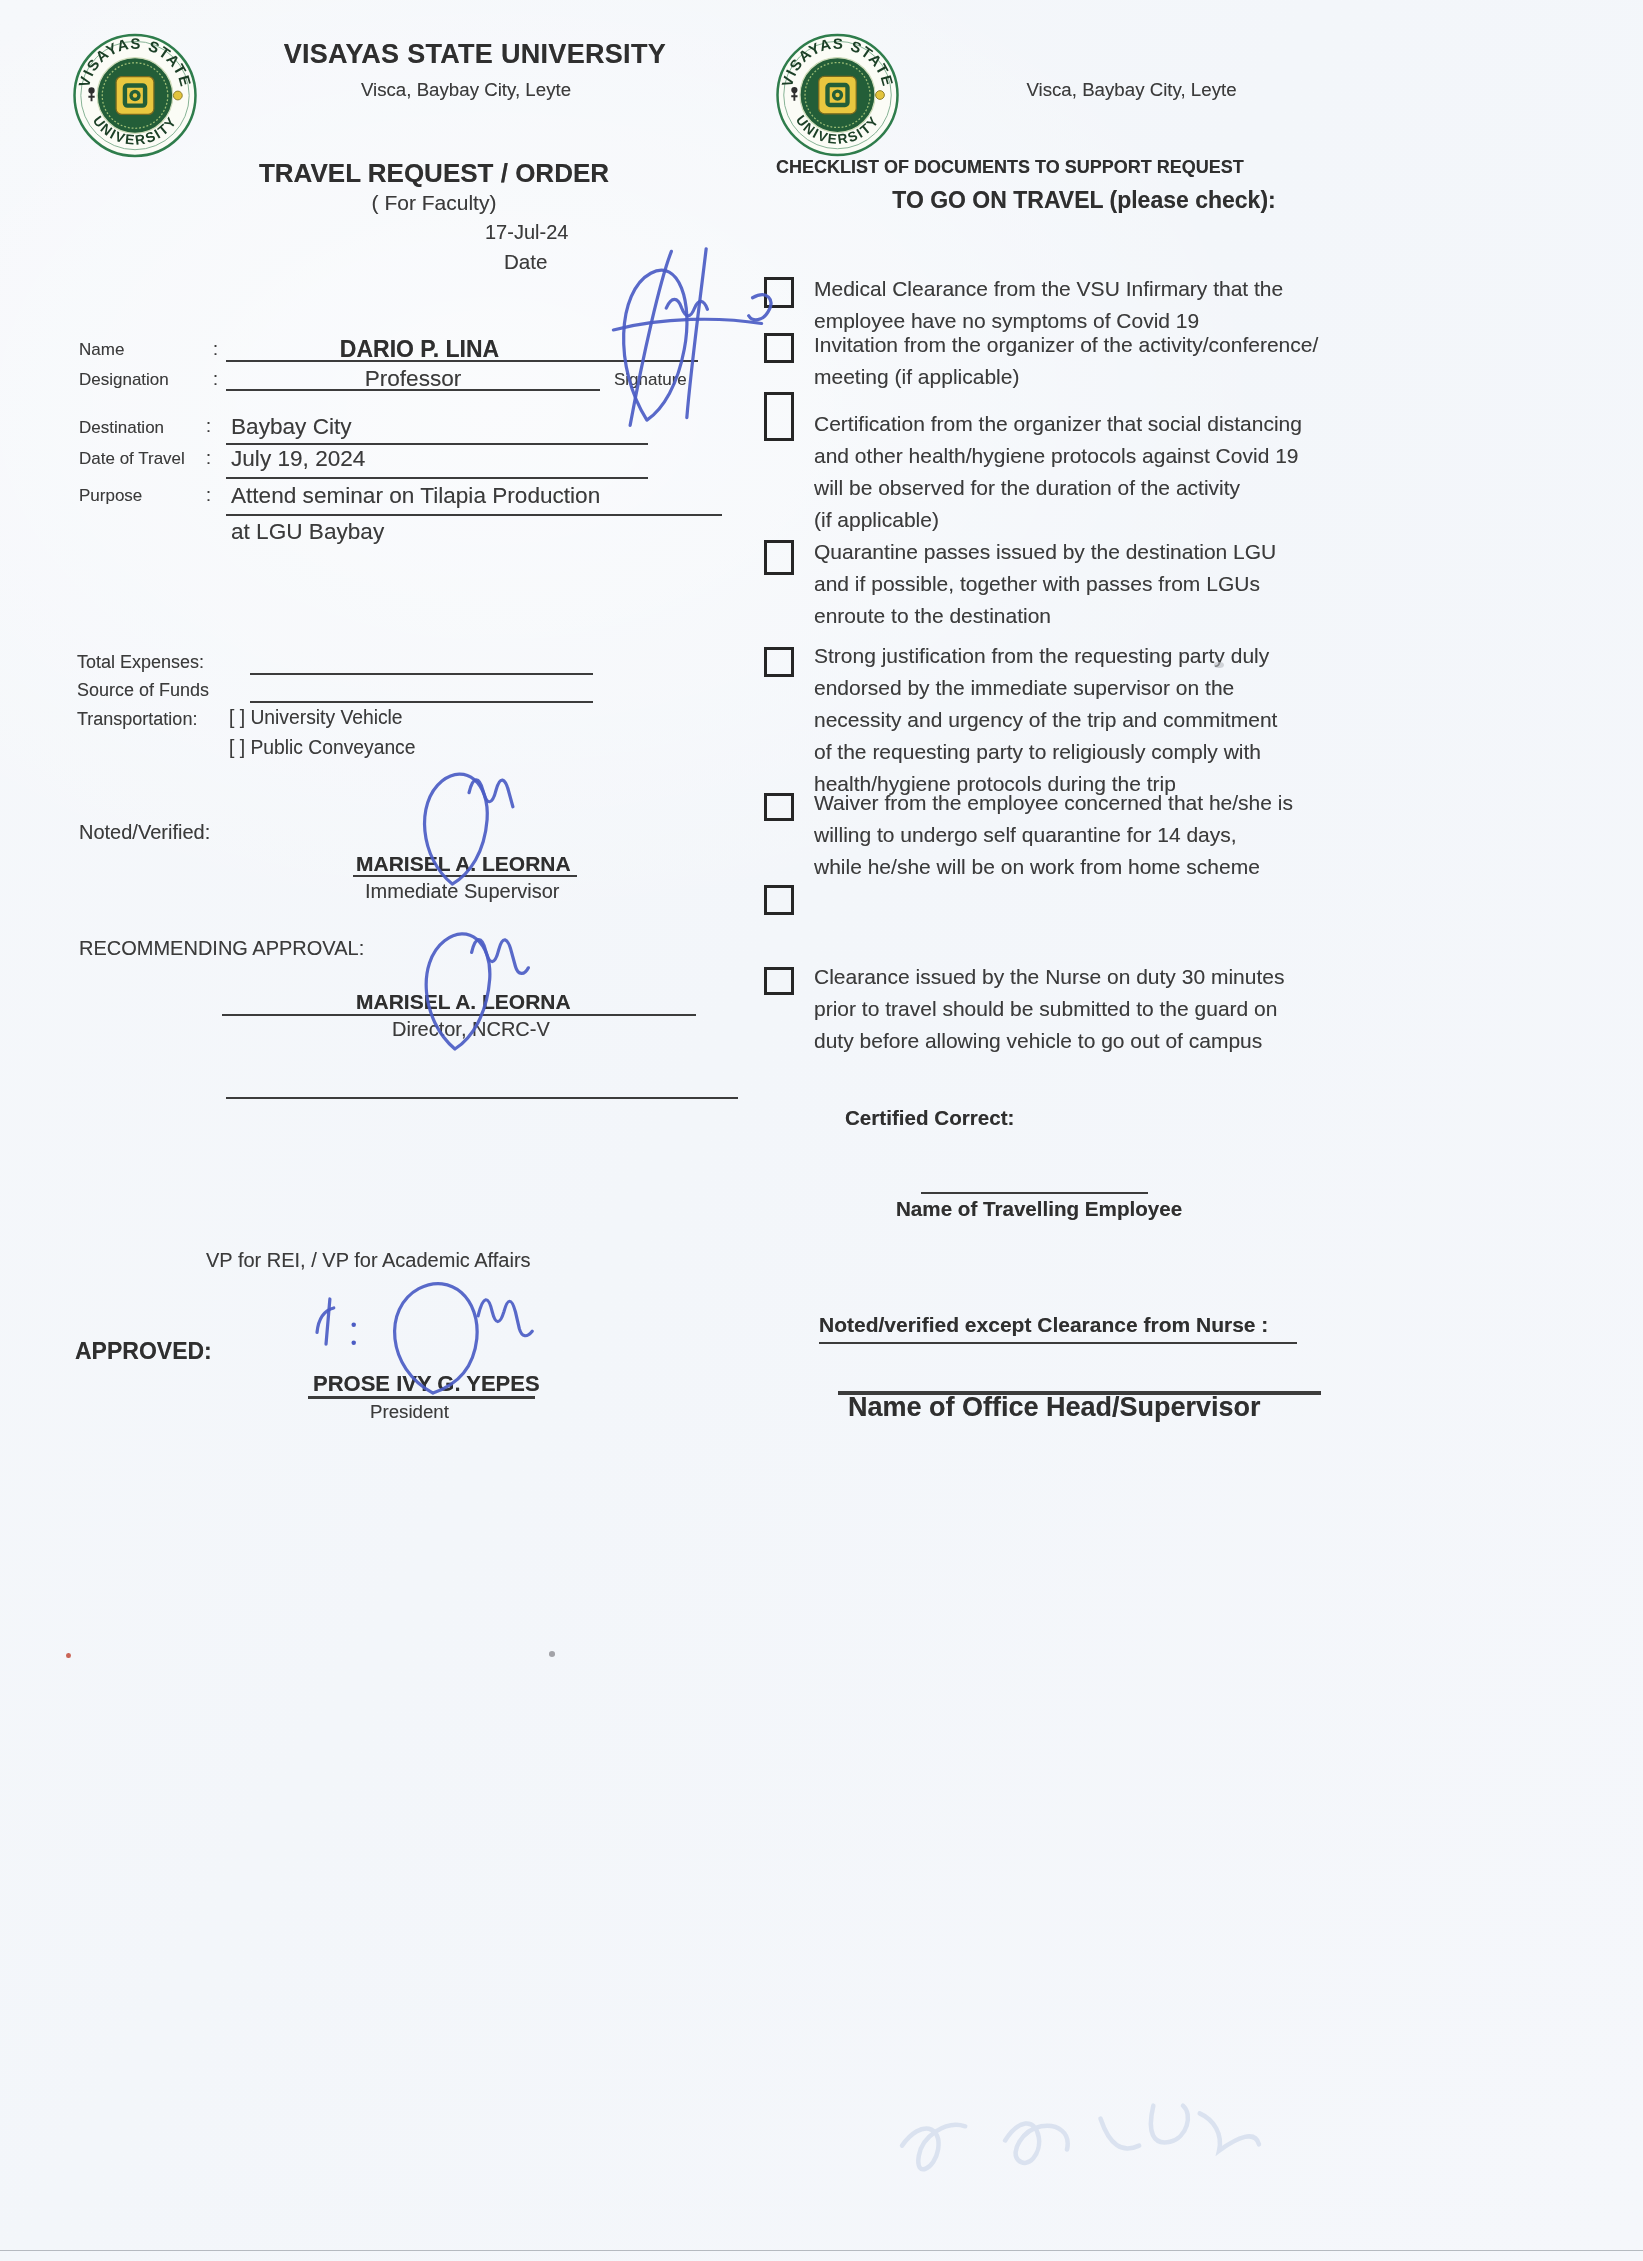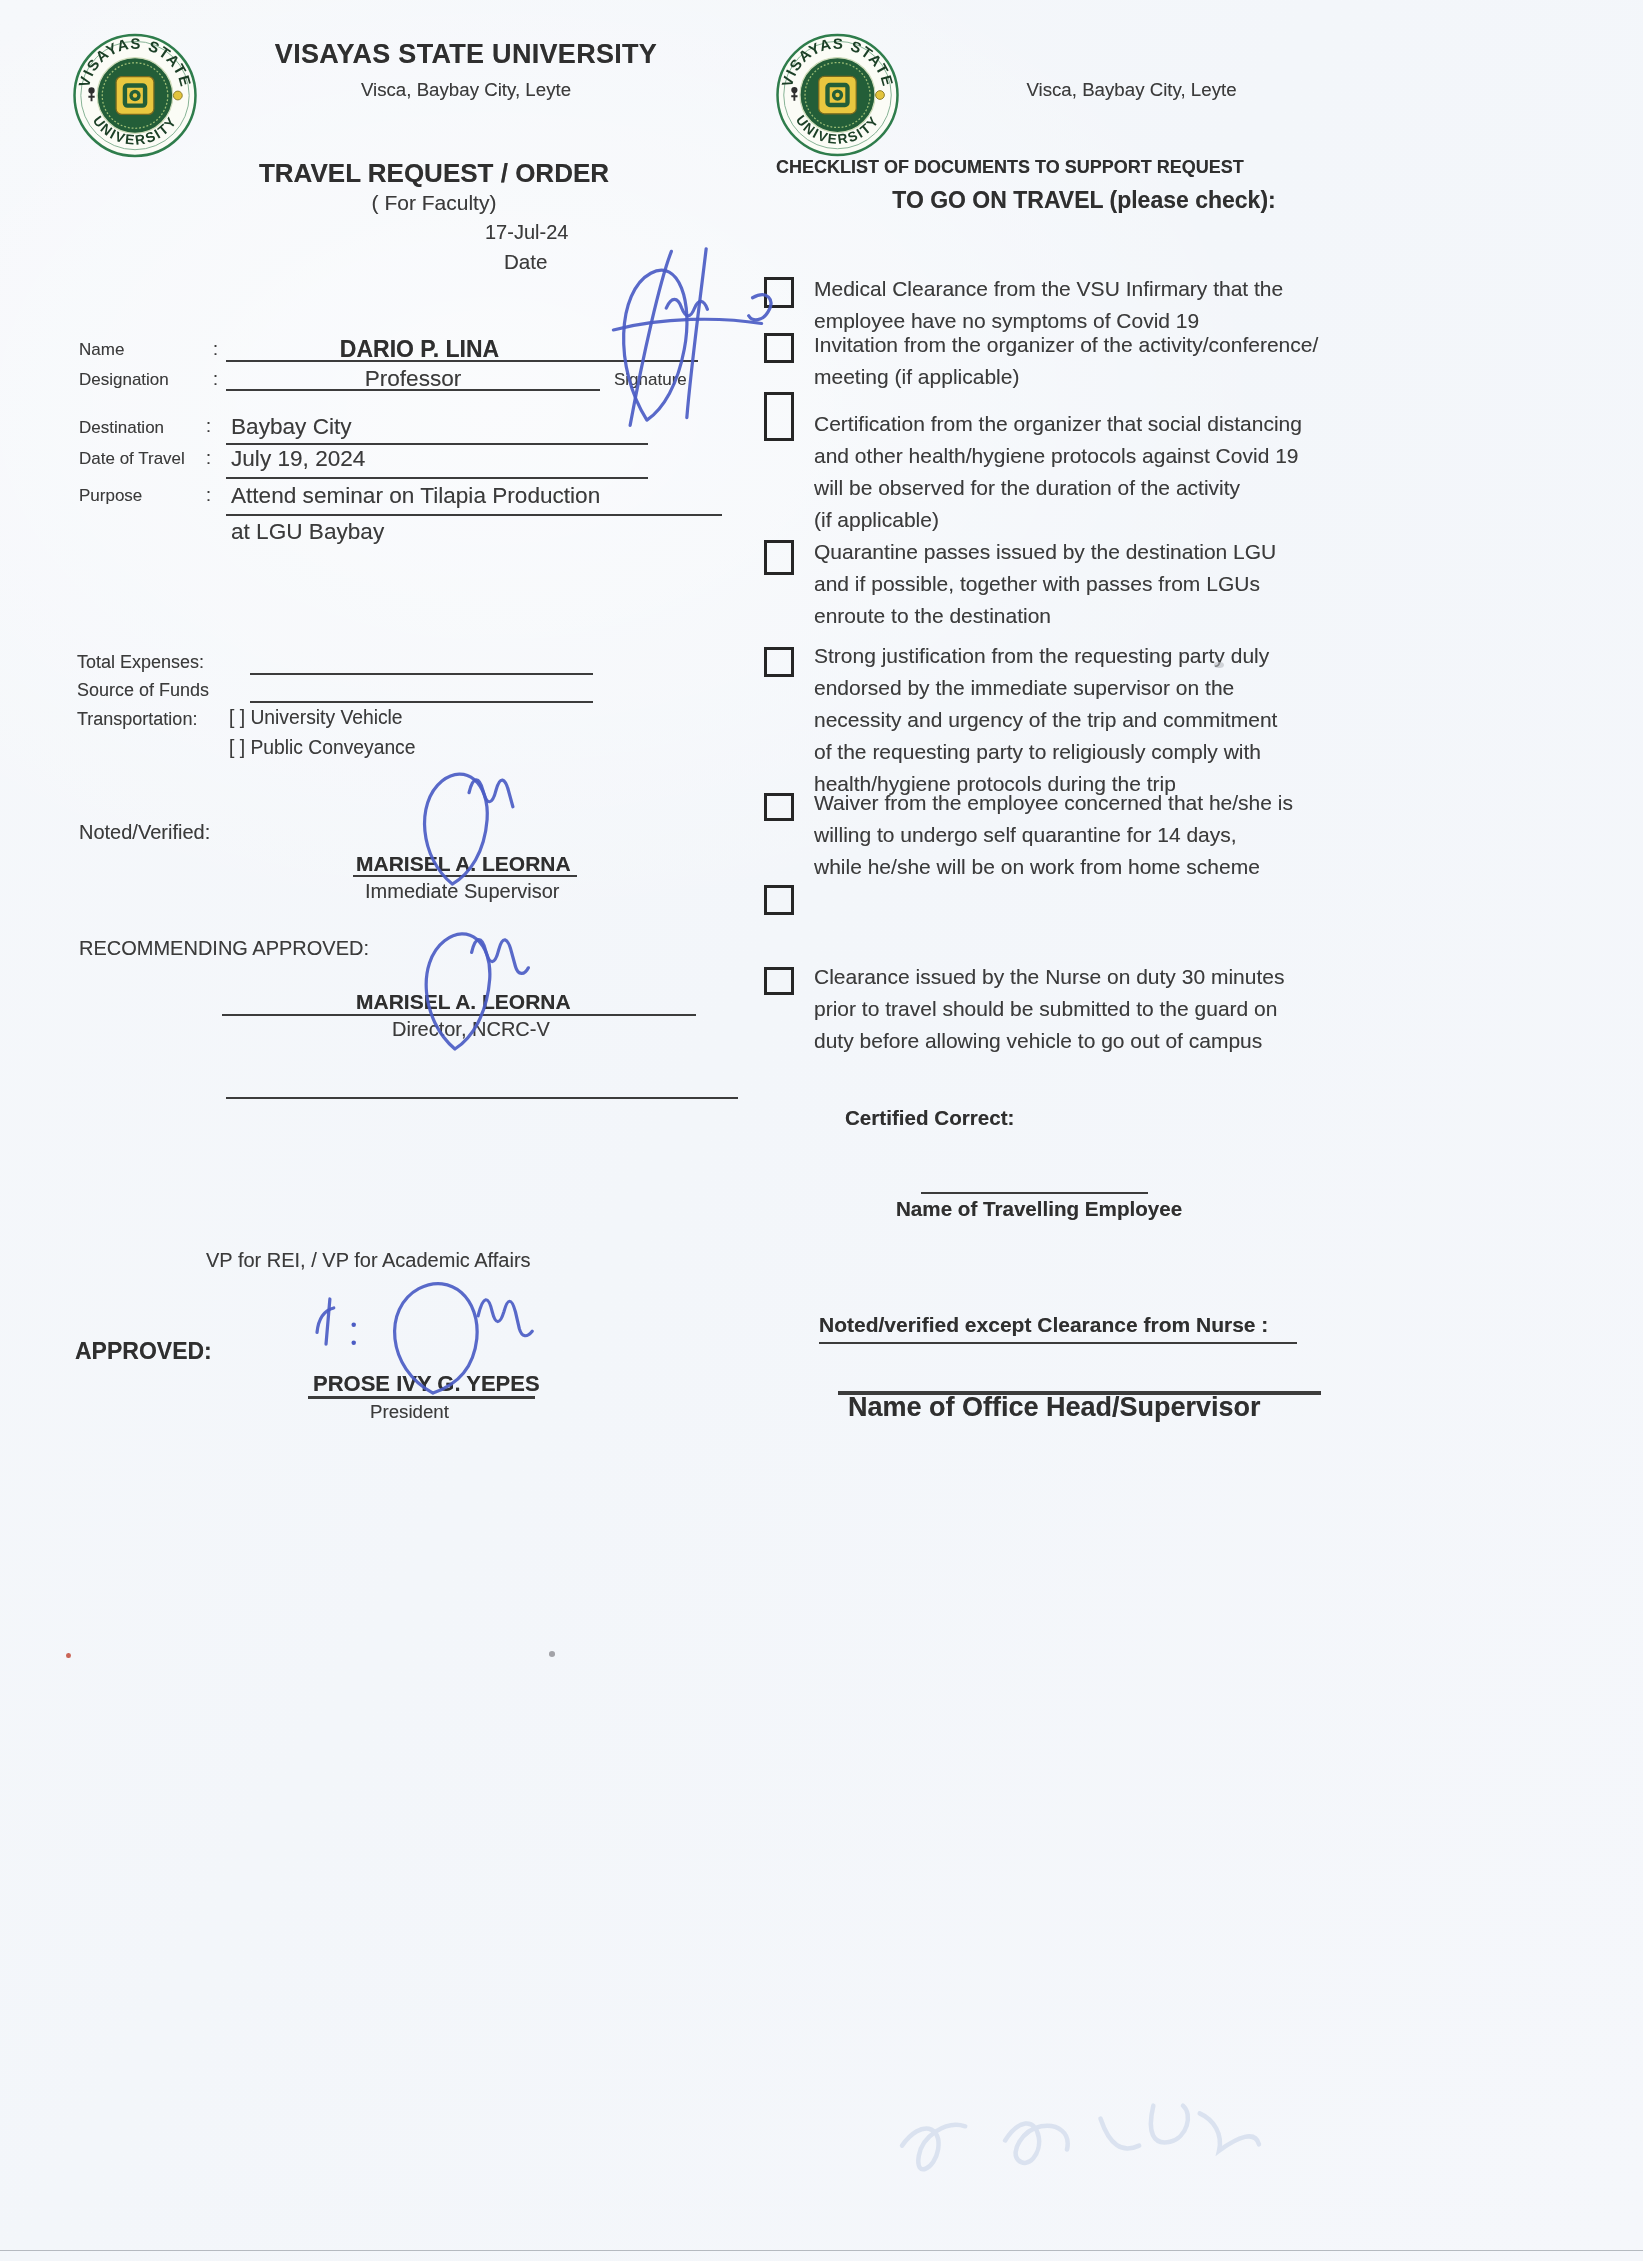--- a/index.html
+++ b/index.html
@@ -42,21 +42,21 @@
     <g stroke="#2e2e2e" stroke-width="3">
       <circle cx="31" cy="92" r="3.5" fill="#2e2e2e"></circle>
         <path d="M31,96 v13 m-5,-7 h10" fill="none"></path>
     </g>
     <path id="sealL-top" d="M 26,100 A 74,74 0 0 1 174,100" fill="none"></path>
     <path id="sealL-bot" d="M 22,100 A 78,78 0 0 0 178,100" fill="none"></path>
     <text class="sealtext" font-size="24" letter-spacing="2"><textPath href="#sealL-top" startOffset="50%" text-anchor="middle">VISAYAS STATE</textPath></text>
     <text class="sealtext" font-size="22" letter-spacing="3"><textPath href="#sealL-bot" startOffset="50%" text-anchor="middle">UNIVERSITY</textPath></text>
   </svg>
 
-  <div class="abs dk b" style="left:266px;top:39px;width:400px;text-align:center;font-size:27px;letter-spacing:0.3px">VISAYAS STATE UNIVERSITY</div>
+  <div class="abs dk b" style="left:266px;top:39px;width:400px;text-align:right;font-size:27px;letter-spacing:0.3px">VISAYAS STATE UNIVERSITY</div>
   <div class="abs ink" style="left:266px;top:79px;width:400px;text-align:center;font-size:18.7px">Visca, Baybay City, Leyte</div>
 
   <div class="abs dk b" style="left:234px;top:158px;width:400px;text-align:center;font-size:26px">TRAVEL REQUEST / ORDER</div>
   <div class="abs ink" style="left:234px;top:191px;width:400px;text-align:center;font-size:21px">( For Faculty)</div>
 
   <div class="abs ink" style="left:485px;top:221px;font-size:20px">17-Jul-24</div>
   <div class="abs ink" style="left:504px;top:250px;font-size:20.6px">Date</div>
 
   <div class="abs ink" style="left:79px;top:340px;font-size:17px">Name</div>
   <div class="abs ink" style="left:213px;top:339px;font-size:18px">:</div>
@@ -91,21 +91,21 @@
   <div class="rule" style="left:250px;top:701px;width:343px"></div>
   <div class="abs ink" style="left:77px;top:709px;font-size:18px">Transportation:</div>
   <div class="abs ink" style="left:229px;top:707px;font-size:19.3px">[ ] University Vehicle</div>
   <div class="abs ink" style="left:229px;top:737px;font-size:19.3px">[ ] Public Conveyance</div>
 
   <div class="abs ink" style="left:79px;top:821px;font-size:20px">Noted/Verified:</div>
   <div class="abs dk b" style="left:356px;top:852px;font-size:21px">MARISEL A. LEORNA</div>
   <div class="rule" style="left:353px;top:875px;width:224px"></div>
   <div class="abs ink" style="left:365px;top:880px;font-size:20px">Immediate Supervisor</div>
 
-  <div class="abs ink" style="left:79px;top:937px;font-size:20px">RECOMMENDING APPROVED:</div>
+  <div class="abs ink" style="left:79px;top:937px;font-size:20px">RECOMMENDING APPROVAL:</div>
   <div class="abs dk b" style="left:356px;top:990px;font-size:21px">MARISEL A. LEORNA</div>
   <div class="rule" style="left:222px;top:1014px;width:474px"></div>
   <div class="abs ink" style="left:392px;top:1018px;font-size:20px">Director, NCRC-V</div>
 
   <div class="rule" style="left:226px;top:1097px;width:512px"></div>
 
   <div class="abs ink" style="left:206px;top:1249px;font-size:20px">VP for REI, / VP for Academic Affairs</div>
 
   <div class="abs dk b" style="left:75px;top:1338px;font-size:23px">APPROVED:</div>
   <div class="abs dk b" style="left:313px;top:1371px;font-size:22px">PROSE IVY G. YEPES</div>

